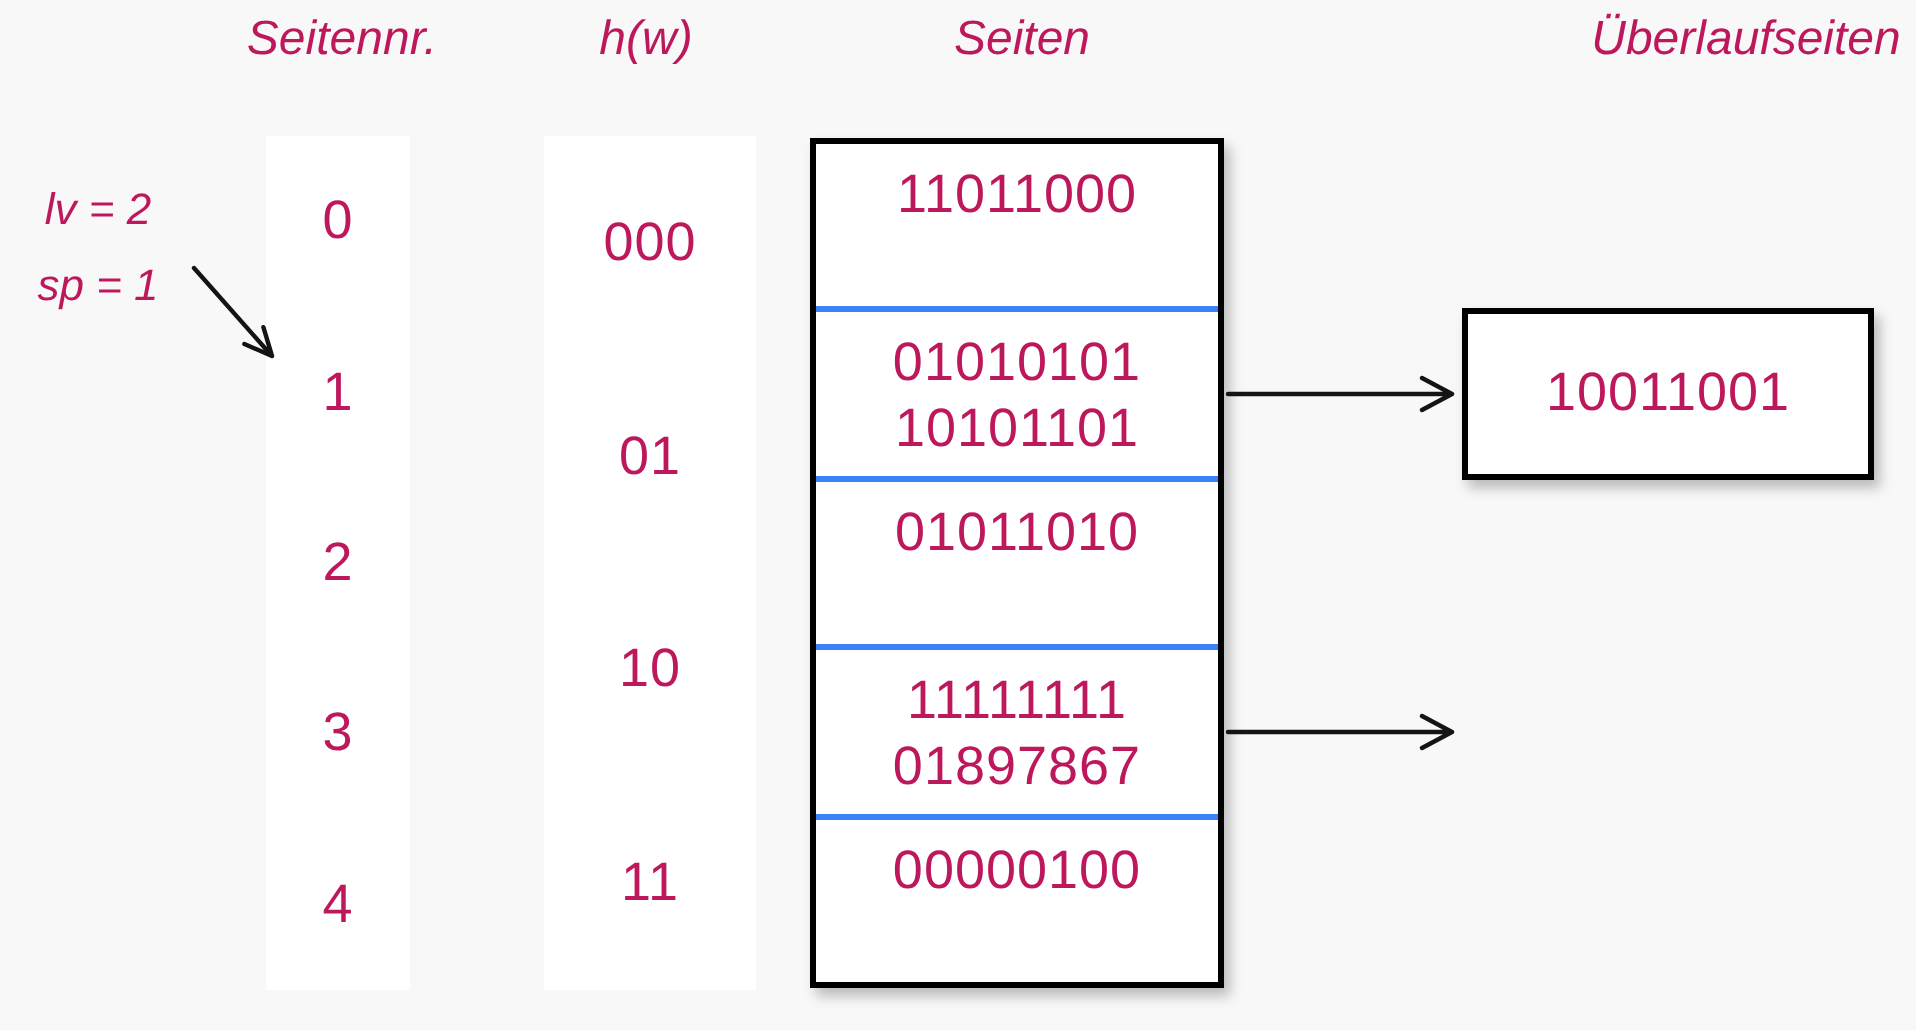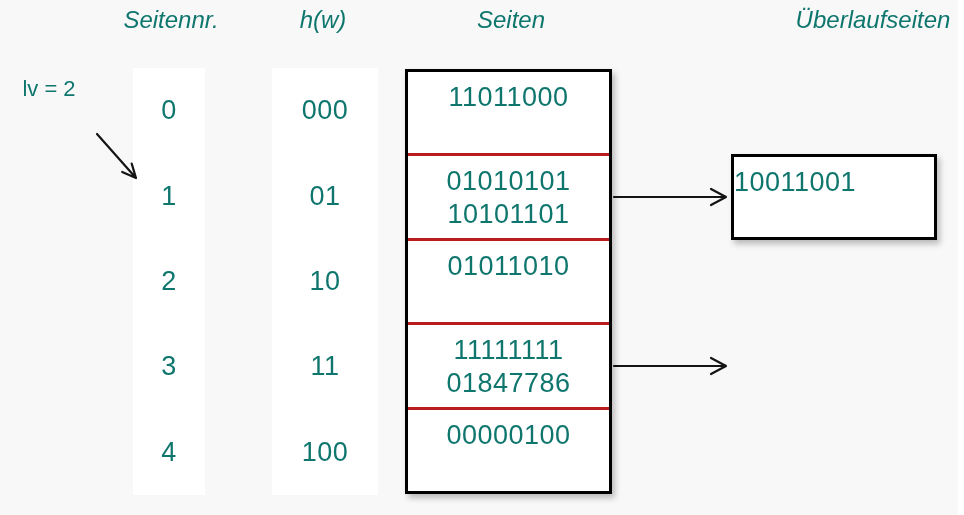--- a/index.html
+++ b/index.html
@@ -1,39 +1,39 @@
 <!DOCTYPE html>
 <html><head>
 <meta charset="utf-8">
 <style>
   html,body { margin:0; padding:0; }
   .canvas {
     position:relative;
     width:958px; height:515px;
     background:#f8f8f8;
     font-family:"Liberation Sans", sans-serif;
-    color:#0f766e;
+    color:#be185d;
     overflow:hidden;
   }
   
   .hdr {
     position:absolute; top:6px;
     transform:translateX(-50%);
     font-style:italic; font-size:24px; font-weight:500;
     white-space:nowrap;
   }
   .hdr-seitennr  { left:171px; }
   .hdr-hw        { left:323px; }
   .hdr-seiten    { left:511px; }
   .hdr-ueberlauf { left:873px; }
 
   
   .anno {
-    position:absolute; left:4px; top:70px; width:90px;
-    font-size:22px; line-height:38px;
+    position:absolute; left:4px; top:86px; width:90px;
+    font-style:italic; font-size:22px; line-height:38px;
     text-align:center; white-space:nowrap;
   }
 
   
   .strip {
     position:absolute; top:68px; height:427px;
     background:#ffffff;
     display:flex; flex-direction:column;
   }
   .strip-nr { left:133px; width:72px; }
@@ -44,32 +44,32 @@
   }
 
   
   .pagebox {
     position:absolute; left:405px; top:69px; width:207px; height:425px;
     background:#ffffff; border:3px solid #000000; box-sizing:border-box;
     box-shadow:3px 4px 6px rgba(0,0,0,0.25);
     display:flex; flex-direction:column;
   }
   .pagebox .pcell {
-    flex:1; border-top:3px solid #b91c1c;
+    flex:1; border-top:3px solid #3b82f6;
     padding-top:9px; text-align:center;
     font-size:27px; line-height:33px; letter-spacing:0.5px;
   }
   .pagebox .pcell:first-child { border-top:none; }
 
   
   .ovbox {
     position:absolute; left:731px; width:206px; height:86px;
     background:#ffffff; border:3px solid #000000; box-sizing:border-box;
     box-shadow:3px 4px 6px rgba(0,0,0,0.25);
-    padding-top:9px; 
+    padding-top:23px; text-align:center;
     font-size:27px; line-height:33px; letter-spacing:0.5px;
   }
   .ov-1 { top:154px; }
   .ov-3 { top:322px; }
 
   
   .arrows {
     position:absolute; left:0; top:0; width:964px; height:515px;
     pointer-events:none;
   }
@@ -83,53 +83,53 @@
 
 <div class="canvas">
 
   <div class="hdr hdr-seitennr">Seitennr.</div>
   <div class="hdr hdr-hw">h(w)</div>
   <div class="hdr hdr-seiten">Seiten</div>
   <div class="hdr hdr-ueberlauf">Überlaufseiten</div>
 
   <div class="anno">
     <div>lv = 2</div>
+    <div>sp = 1</div>
   </div>
 
   <div class="strip strip-nr">
     <div class="cell">0</div>
     <div class="cell">1</div>
     <div class="cell">2</div>
     <div class="cell">3</div>
     <div class="cell">4</div>
   </div>
 
   <div class="strip strip-hw">
     <div class="cell">000</div>
     <div class="cell">01</div>
     <div class="cell">10</div>
     <div class="cell">11</div>
-    <div class="cell">100</div>
   </div>
 
   <div class="pagebox">
     <div class="pcell">
       <div>11011000</div>
       <div></div>
     </div>
     <div class="pcell">
       <div>01010101</div>
       <div>10101101</div>
     </div>
     <div class="pcell">
       <div>01011010</div>
     </div>
     <div class="pcell">
       <div>11111111</div>
-      <div>01847786</div>
+      <div>01897867</div>
     </div>
     <div class="pcell">
       <div>00000100</div>
       <div></div>
     </div>
   </div>
 
   <div class="ovbox ov-1">
     <div>10011001</div>
   </div>

